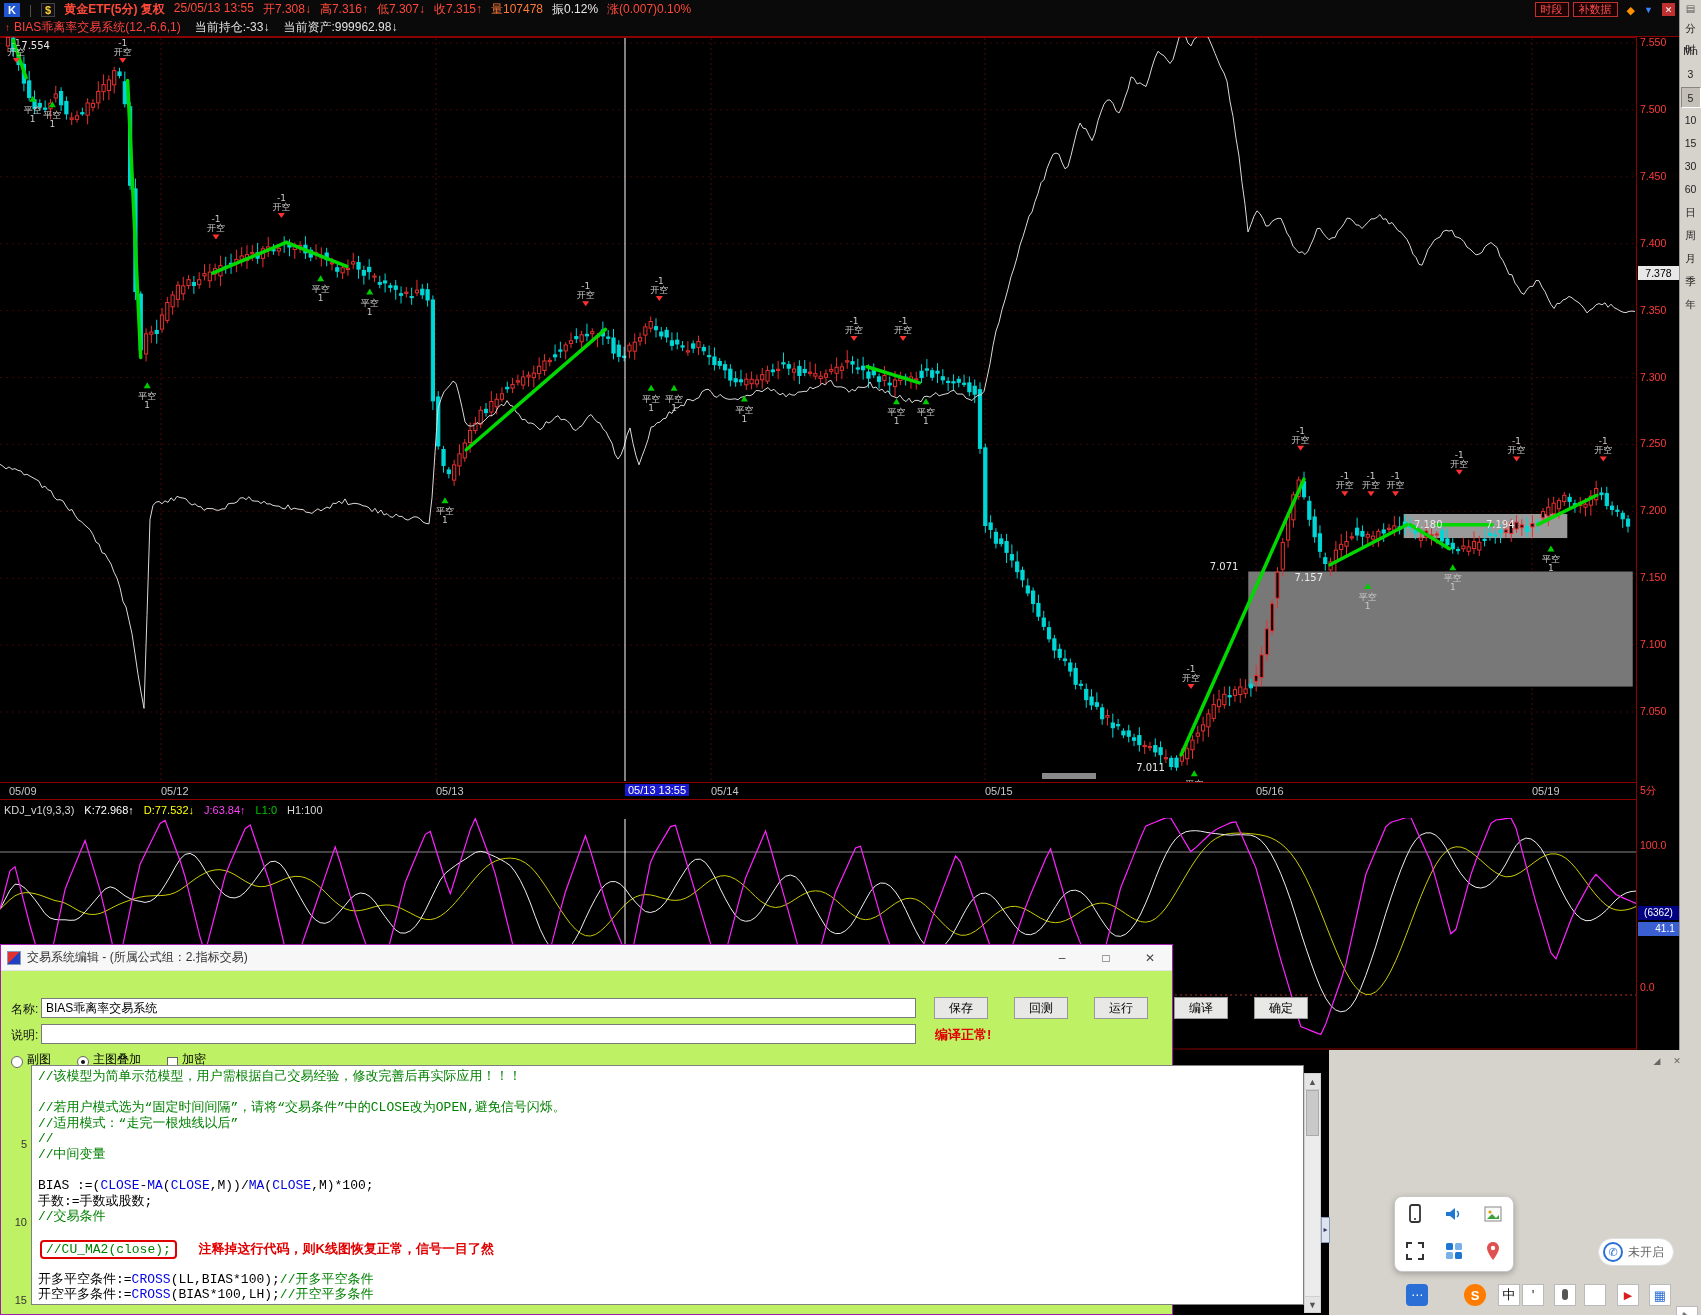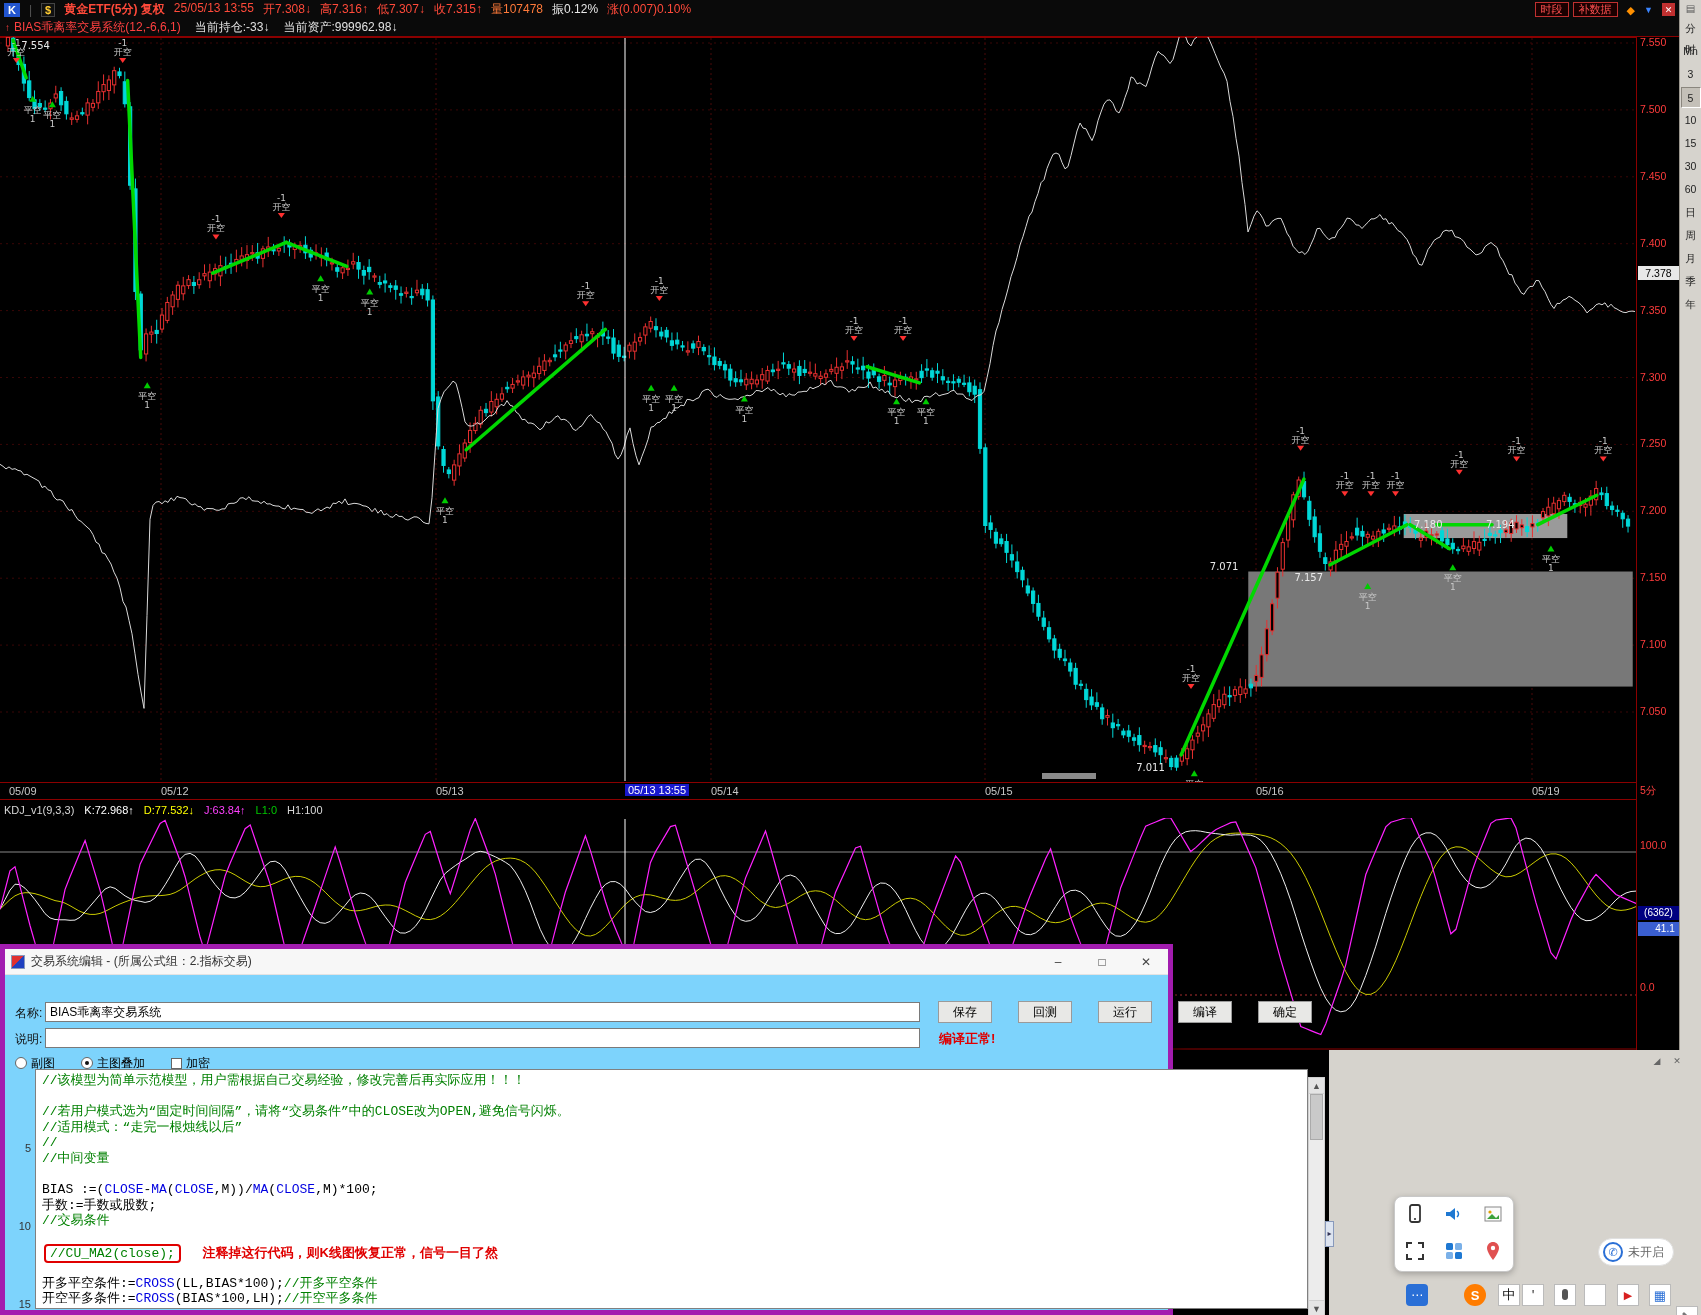--- a/index.html
+++ b/index.html
@@ -54,34 +54,34 @@
 .ic-comma{background:#fff;border:1px solid #bbb;color:#333;font-size:14px}
 .ic-mic{background:#fff;border:1px solid #bbb;position:relative}
 .ic-mic::after{content:"";position:absolute;left:7px;top:4px;width:6px;height:11px;background:#555;border-radius:3px}
 .ic-keyboard{background:#fff;border:1px solid #bbb;color:#555;font-size:12px}
 .ic-pointer{background:#fff;border:1px solid #bbb;color:#d82020;font-size:11px}
 .ic-apps{background:#fff;border:1px solid #bbb;color:#2a6fd6;font-size:13px}
 .ic-tools{background:#fff;border:1px solid #bbb;position:relative}
 .ic-tools::after{content:"";position:absolute;left:4px;top:9px;width:13px;height:3px;background:#777;border-radius:2px;transform:rotate(45deg)}
 
 
-#dialog{position:absolute;left:0;top:944px;width:1173px;height:371px;background:#7dd3fc;border:5px solid #a21caf;box-shadow:3px 4px 12px rgba(0,0,0,.5);z-index:10;font-size:12px}
+#dialog{position:absolute;left:0;top:944px;width:1173px;height:371px;background:#bef264;border:1px solid #a21caf;box-shadow:3px 4px 12px rgba(0,0,0,.5);z-index:10;font-size:12px}
 .dtitle{height:26px;background:#f7f7f7;border-bottom:1px solid #e3e3e3;display:flex;align-items:center;gap:6px;padding-left:6px}
 .dico{width:14px;height:14px;border:1px solid #8899bb;background:linear-gradient(135deg,#e03030 50%,#2040c0 50%)}
 .dtitle-text{color:#333}
 .dwin{margin-left:auto;display:flex}
 .dwbtn{width:44px;height:26px;text-align:center;line-height:26px;color:#444;cursor:pointer}
 .dmenu{height:22px;display:flex;align-items:center;padding-left:2px}
 .dmenu span{padding:0 9px;color:#111;cursor:pointer}
 .dlbl{position:absolute;left:10px;color:#111}
 .dinput{position:absolute;left:40px;width:875px;height:20px;border:1px solid #7a7a7a;background:#fff;font-size:12px;padding:0 4px;font-family:inherit}
 .dbtn{position:absolute;width:54px;height:22px;background:#e8e8e6;border:1px solid #9a9a9a;font-size:12px;text-align:center;line-height:20px;cursor:pointer}
 .cok{position:absolute;left:934px;color:#e00000;font-weight:bold;font-size:13px}
 .opts{position:absolute;left:10px;top:104px;height:20px;display:flex;gap:26px;align-items:center}
-.opt{display:flex;align-items:center;cursor:pointer}
+.opt{display:flex;align-items:flex-end;cursor:pointer}
 .radio{width:12px;height:12px;border:1px solid #666;border-radius:50%;background:#fff;margin-right:4px;position:relative}
 .radio.on::after{content:"";position:absolute;left:3px;top:3px;width:4px;height:4px;border-radius:50%;background:#111}
 .chk{width:11px;height:11px;border:1px solid #666;background:#fff;margin-right:4px}
 #editor{position:absolute;left:30px;top:120px;width:1273px;height:240px;background:#fff;border:1px solid #808080;overflow:hidden;padding:3px 0 0 6px}
 .cl{height:15.6px;line-height:15.6px;font-family:"Liberation Mono","DejaVu Sans Mono",monospace;font-size:13px;white-space:pre}
 .cl .c{color:#008000}.cl .k{color:#0000e0}.cl .n{color:#000}
 .cl .r{color:#e00000;font-weight:bold;font-family:"Liberation Sans","DejaVu Sans",sans-serif}
 .cl .box{border:2px solid #e00000;border-radius:4px;padding:0 4px;margin-left:2px}
 .gut{position:absolute;left:4px;width:22px;text-align:right;font-size:11px;color:#333}
 .vscroll{position:absolute;left:1303px;top:128px;width:17px;height:240px;background:#ececec;border:1px solid #d0d0d0}

